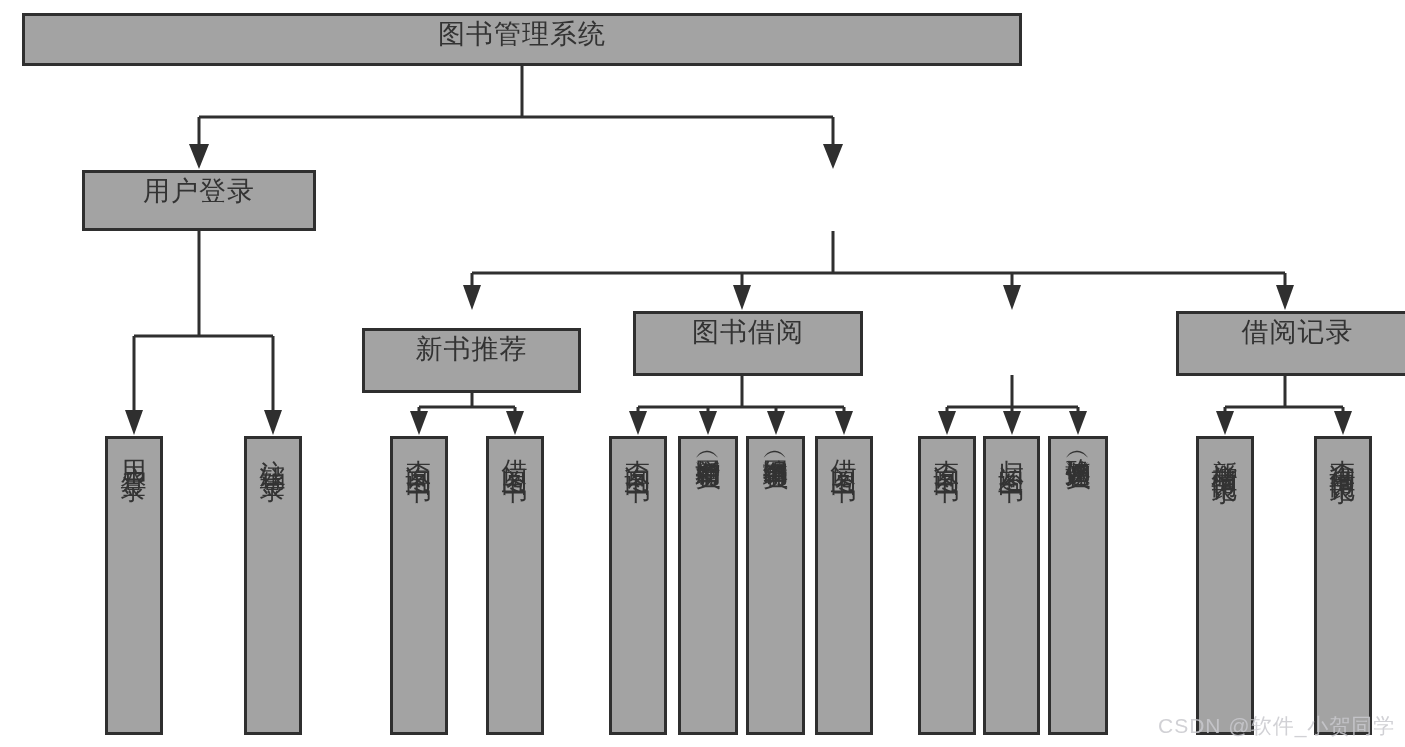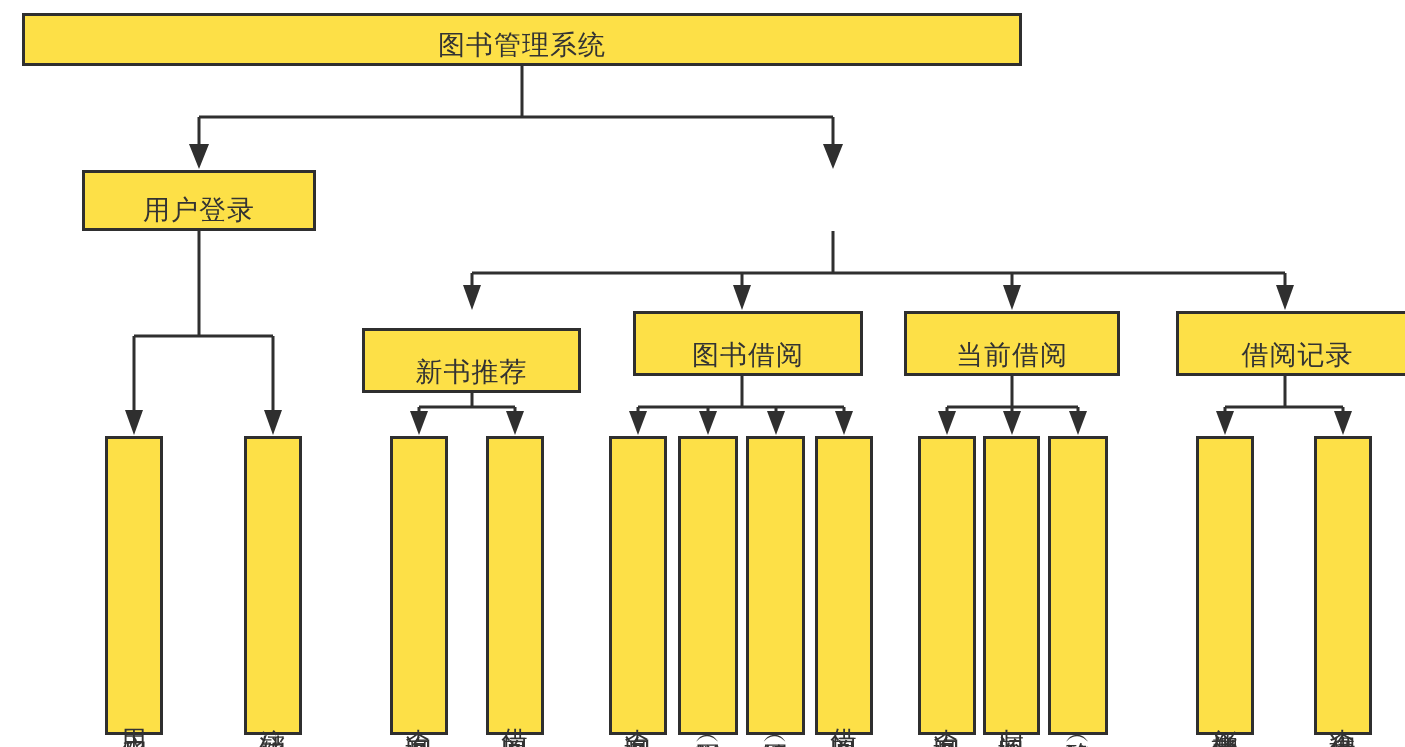--- a/index.html
+++ b/index.html
@@ -15,23 +15,23 @@
     background:var(--bg);
     font-family:"Liberation Sans","DejaVu Sans",sans-serif;
     overflow:hidden;
   }
   .connectors{position:absolute;left:0;top:0;z-index:1;}
   .connectors path{stroke:var(--line);stroke-width:3;fill:none;}
   .connectors polygon{fill:var(--line);stroke:none;}
   .node{
     position:absolute;
     box-sizing:border-box;
-    background:#fde047;
+    background:#a3a3a3;
     border:3px solid var(--line);
-    display:flex;align-items:flex-end;justify-content:center;
+    display:flex;align-items:flex-start;justify-content:center;
     color:var(--text);
     z-index:2;
   }
   .hnode{font-size:27px;letter-spacing:1px;}
   .vnode span{
     writing-mode:vertical-lr;
     text-orientation:mixed;
     font-size:26px;
     letter-spacing:6px;
     color:var(--text);
@@ -99,23 +99,20 @@
   <div class="node hnode" style="left:82px;top:170px;width:234px;height:61px">
     <span>用户登录</span>
   </div>
 
   <div class="node hnode" style="left:362px;top:328px;width:219px;height:65px">
     <span>新书推荐</span>
   </div>
   <div class="node hnode" style="left:633px;top:311px;width:230px;height:65px">
     <span>图书借阅</span>
   </div>
-  <div class="node hnode" style="left:904px;top:311px;width:216px;height:65px">
-    <span>当前借阅</span>
-  </div>
   <div class="node hnode" style="left:1176px;top:311px;width:243px;height:65px">
     <span>借阅记录</span>
   </div>
 
   <div class="node vnode" style="left:105px;top:436px;width:58px;height:299px">
     <span>用户登录</span>
   </div>
   <div class="node vnode" style="left:244px;top:436px;width:58px;height:299px">
     <span>注销登录</span>
   </div>
@@ -150,14 +147,15 @@
     <span>确认归还（管理员）</span>
   </div>
 
   <div class="node vnode mid" style="left:1196px;top:436px;width:58px;height:299px">
     <span>新增借阅记录</span>
   </div>
   <div class="node vnode mid" style="left:1314px;top:436px;width:58px;height:299px">
     <span>查询借阅记录</span>
   </div>
 
+  <div class="watermark">CSDN @软件_小贺同学</div>
 
 </div>
 
 </body></html>

